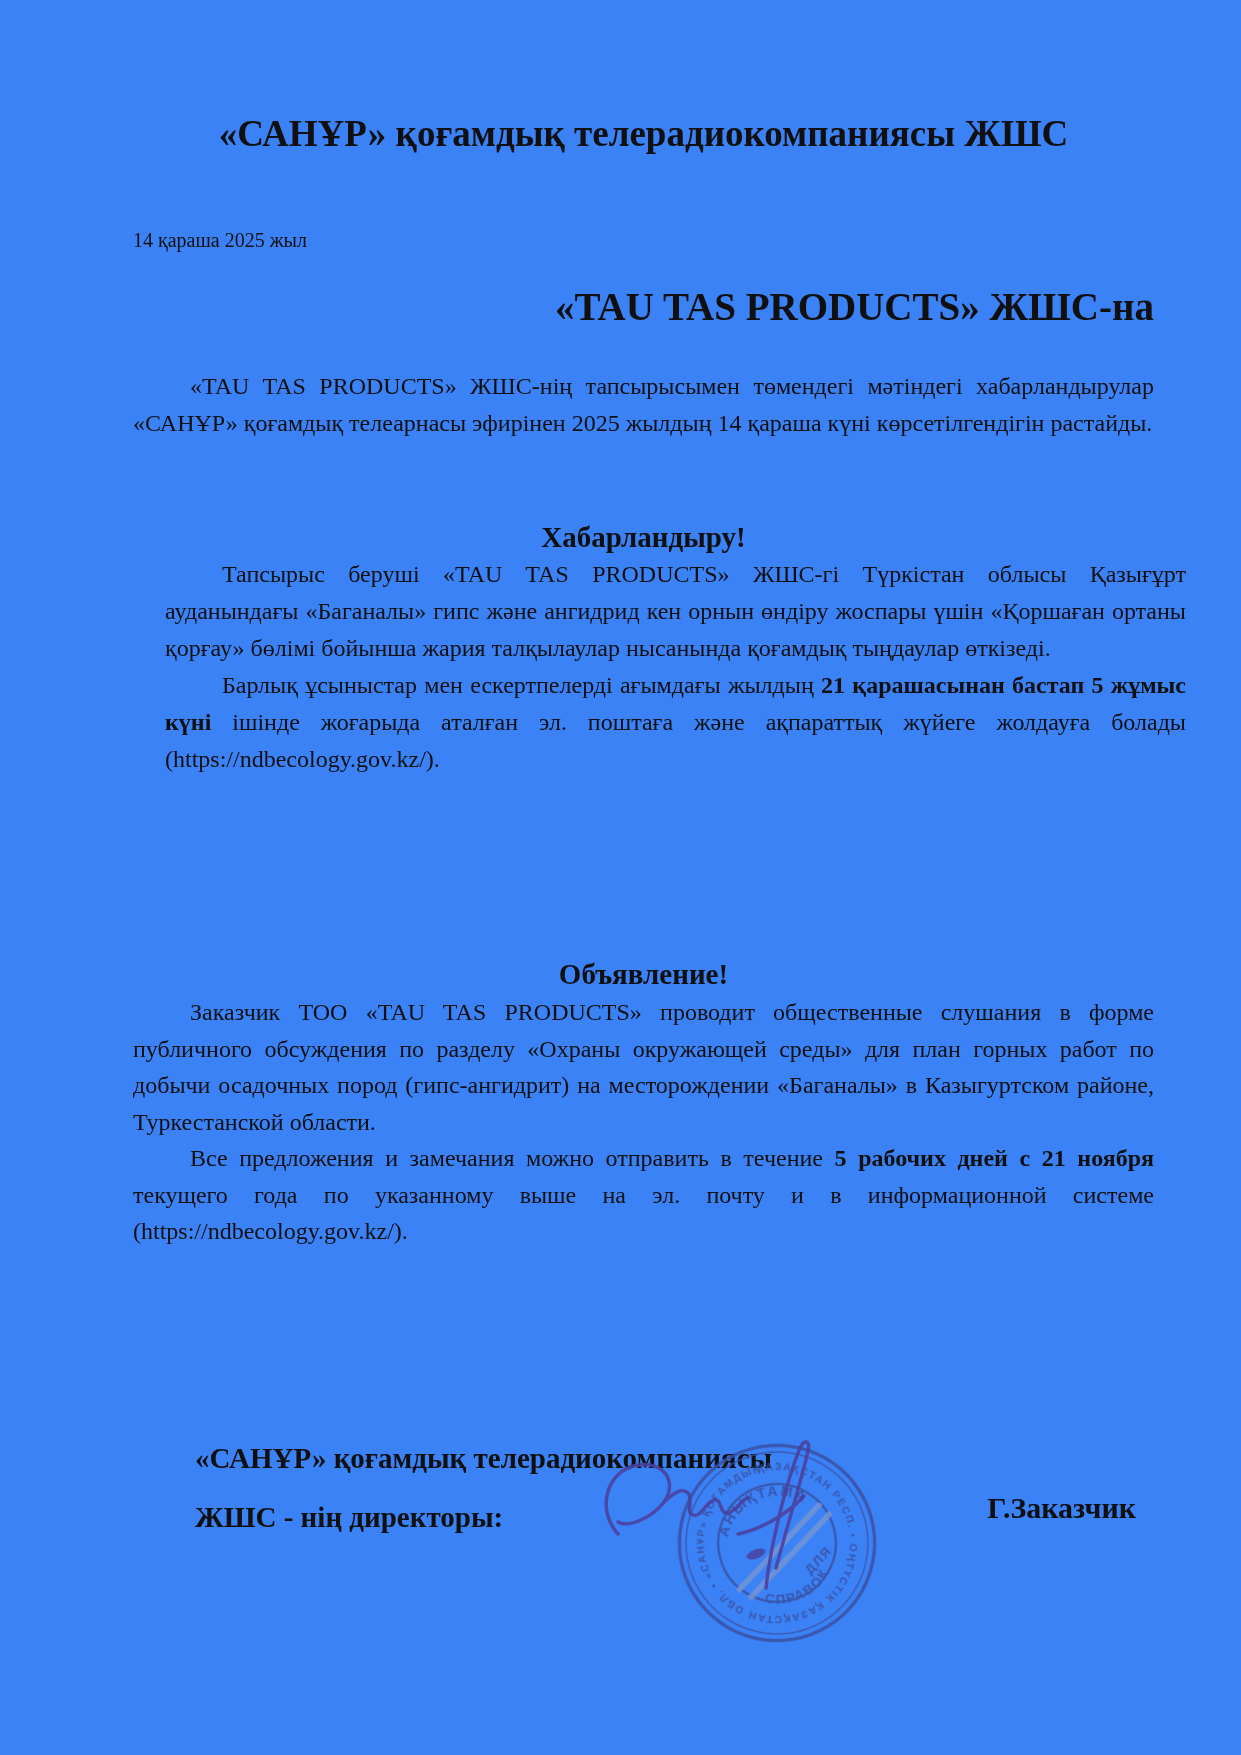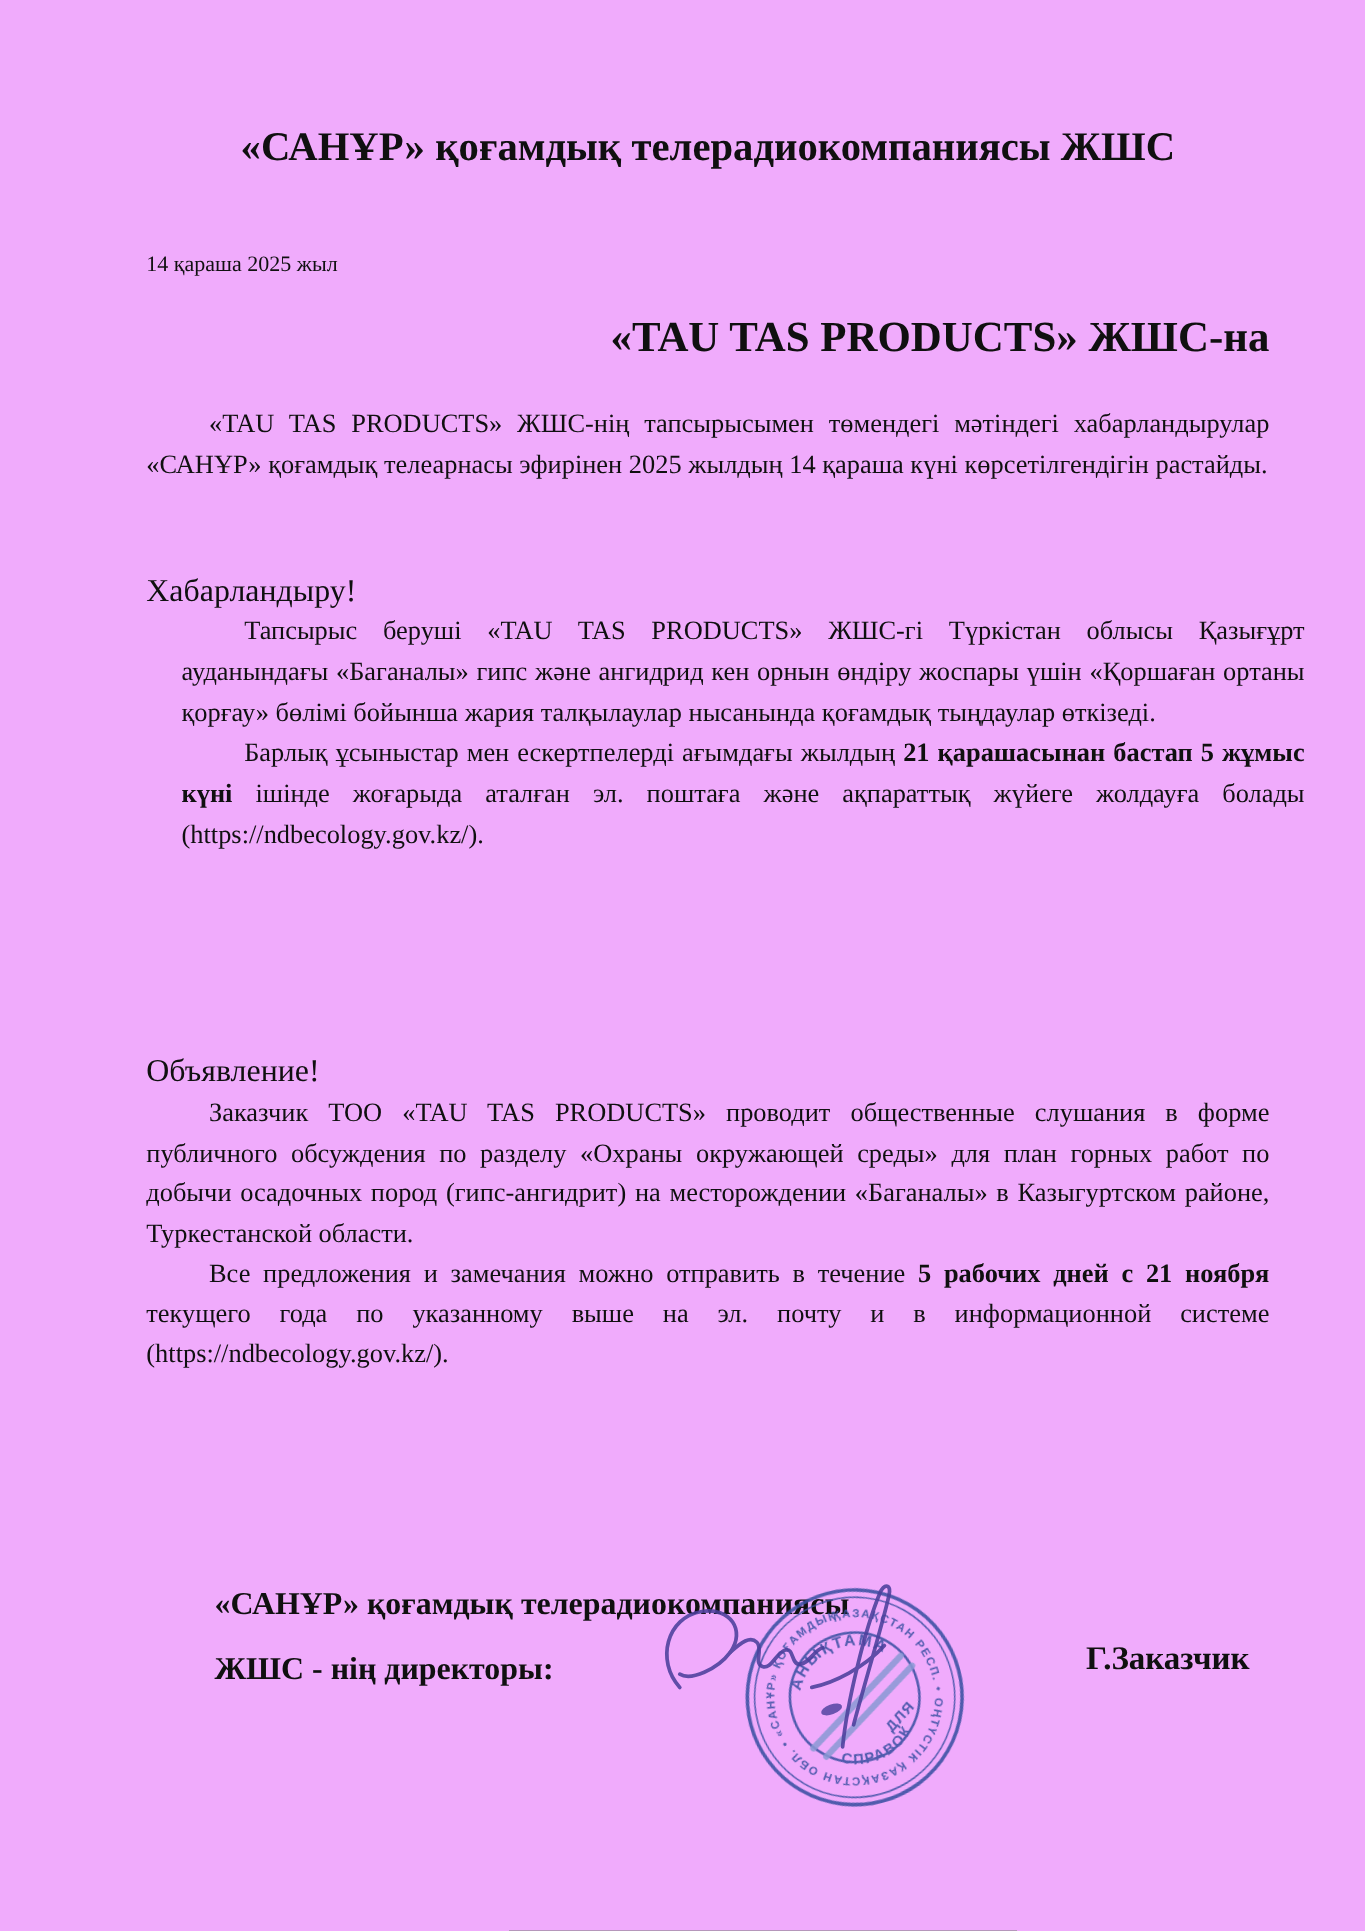--- a/index.html
+++ b/index.html
@@ -1,39 +1,39 @@
 <!DOCTYPE html>
 <html><head>
 <meta charset="utf-8">
 <style>
   html,body{margin:0;padding:0;background:#888;}
   .page{
-    position:relative;width:1241px;height:1755px;background:#f0abfc;
+    position:relative;width:1241px;height:1755px;background:#3b82f6;
     margin:0 auto;overflow:hidden;
     font-family:"Liberation Serif","DejaVu Serif",serif;color:#101010;
   }
   .doc-title{
     position:absolute;top:112px;left:133px;width:1021px;
     text-align:center;font-weight:bold;font-size:37px;line-height:44px;
   }
   .doc-date{
     position:absolute;top:222px;left:133px;font-size:20px;line-height:37px;
   }
   .addressee{
     position:absolute;top:288px;left:133px;width:1021px;
     text-align:right;font-weight:bold;font-size:39px;line-height:37px;
   }
   .body-block{
     position:absolute;left:133px;width:1021px;
     font-size:24px;line-height:37px;text-align:justify;
   }
   .body-block p{margin:0;text-indent:57px;}
   .section-heading{
-    position:absolute;left:133px;width:1021px;
-    font-weight:normal;font-size:29px;line-height:36px;
+    position:absolute;left:133px;width:1021px;text-align:center;
+    font-weight:bold;font-size:29px;line-height:36px;
   }
   .ru-block{line-height:36.5px;}
   .sig-line{
     position:absolute;left:195px;font-weight:bold;font-size:29px;line-height:36px;
   }
   .sig-name{
     position:absolute;top:1490px;left:133px;width:1021px;padding-right:0;
     box-sizing:border-box;text-align:right;font-weight:bold;font-size:30px;line-height:36px;
   }
   .sig-name span{margin-right:18px;}

